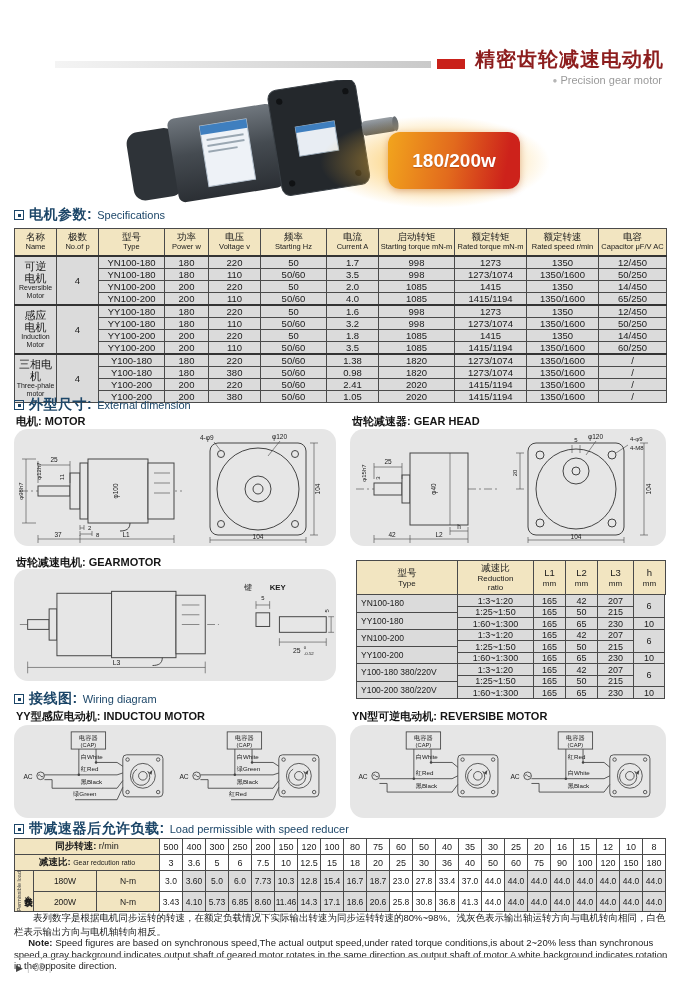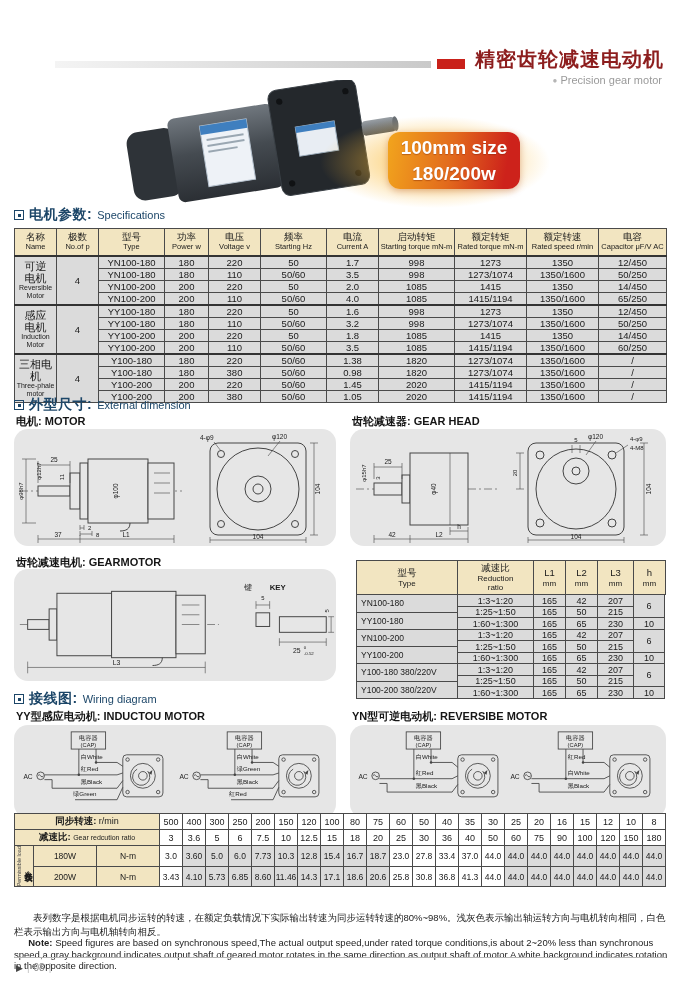--- a/index.html
+++ b/index.html
@@ -59,21 +59,21 @@
   .rb.rtype{justify-content:flex-start;padding-left:4px;font-size:8.5px;}
 
   
   .wire-panel{display:flex;align-items:center;justify-content:space-between;padding:3px 6px;box-sizing:border-box;}
   .wire-svg{height:86px;}
   .wire-svg path,.wire-svg rect,.wire-svg circle{stroke:#444;fill:none;stroke-width:.9;}
   .wire-svg text{fill:#1a1a1a;stroke:none;}
   .wire-svg .dotj{fill:#444;stroke:none;}
 
   
-  .load-table{position:absolute;left:14px;top:813px;width:652px;border-collapse:collapse;table-layout:fixed;padding-left:30px;}
+  .load-table{position:absolute;left:14px;top:838px;width:652px;border-collapse:collapse;table-layout:fixed;padding-left:30px;}
   .load-table th,.load-table td{border:1px solid #4a4a4a;text-align:center;padding:0;font-size:8.5px;overflow:hidden;}
   .load-table th{background:#f2e5c1;font-weight:normal;}
   .load-table td.w{background:#fff;}
   .load-table td.g{background:#dbdbdb;}
   .load-table .r1 th,.load-table .r1 td{height:15px;font-size:9px;}
   .load-table .r2 th,.load-table .r2 td{height:15px;font-size:9px;}
   .load-table .r3 th,.load-table .r3 td,.load-table .r4 th,.load-table .r4 td{height:18px;}
   .lab-cn{font-weight:bold;font-size:9.5px;}
   .lab-en{font-size:7px;}
   .vwrap{display:flex;align-items:center;justify-content:center;height:100%;gap:0;}
@@ -125,21 +125,20 @@
       <circle cx="176" cy="108" r="3.2" fill="#101214"></circle>
       <circle cx="244" cy="108" r="3.2" fill="#101214"></circle>
       <rect x="188" y="52" width="40" height="30" fill="#e8edf3" stroke="#9fb0bf"></rect>
       <rect x="188" y="52" width="40" height="6" fill="#3f7fbf"></rect>
       <rect x="255" y="57" width="34" height="15" rx="4" fill="url(#shaftG)"></rect>
       <ellipse cx="289" cy="64.5" rx="3" ry="7.5" fill="#6a6f74"></ellipse>
     </g>
   </svg>
   <div class="glow"></div>
   <div class="badge">
-    <span>100mm size</span>
     <span>180/200w</span>
   </div>
 
   <div class="sec-head" style="left:14px;top:206px;">
     <span class="sq">
         <i></i>
       </span>
     <span class="cn">电机参数:</span>
     <span class="en">Specifications</span>
   </div>
@@ -329,21 +328,21 @@
           <td>1820</td>
           <td>1273/1074</td>
           <td>1350/1600</td>
           <td>/</td>
         </tr>
         <tr>
           <td>Y100-200</td>
           <td>200</td>
           <td>220</td>
           <td>50/60</td>
-          <td>1.45</td>
+          <td>2.41</td>
           <td>2020</td>
           <td>1415/1194</td>
           <td>1350/1600</td>
           <td>/</td>
         </tr>
         <tr>
           <td>Y100-200</td>
           <td>200</td>
           <td>380</td>
           <td>50/60</td>

